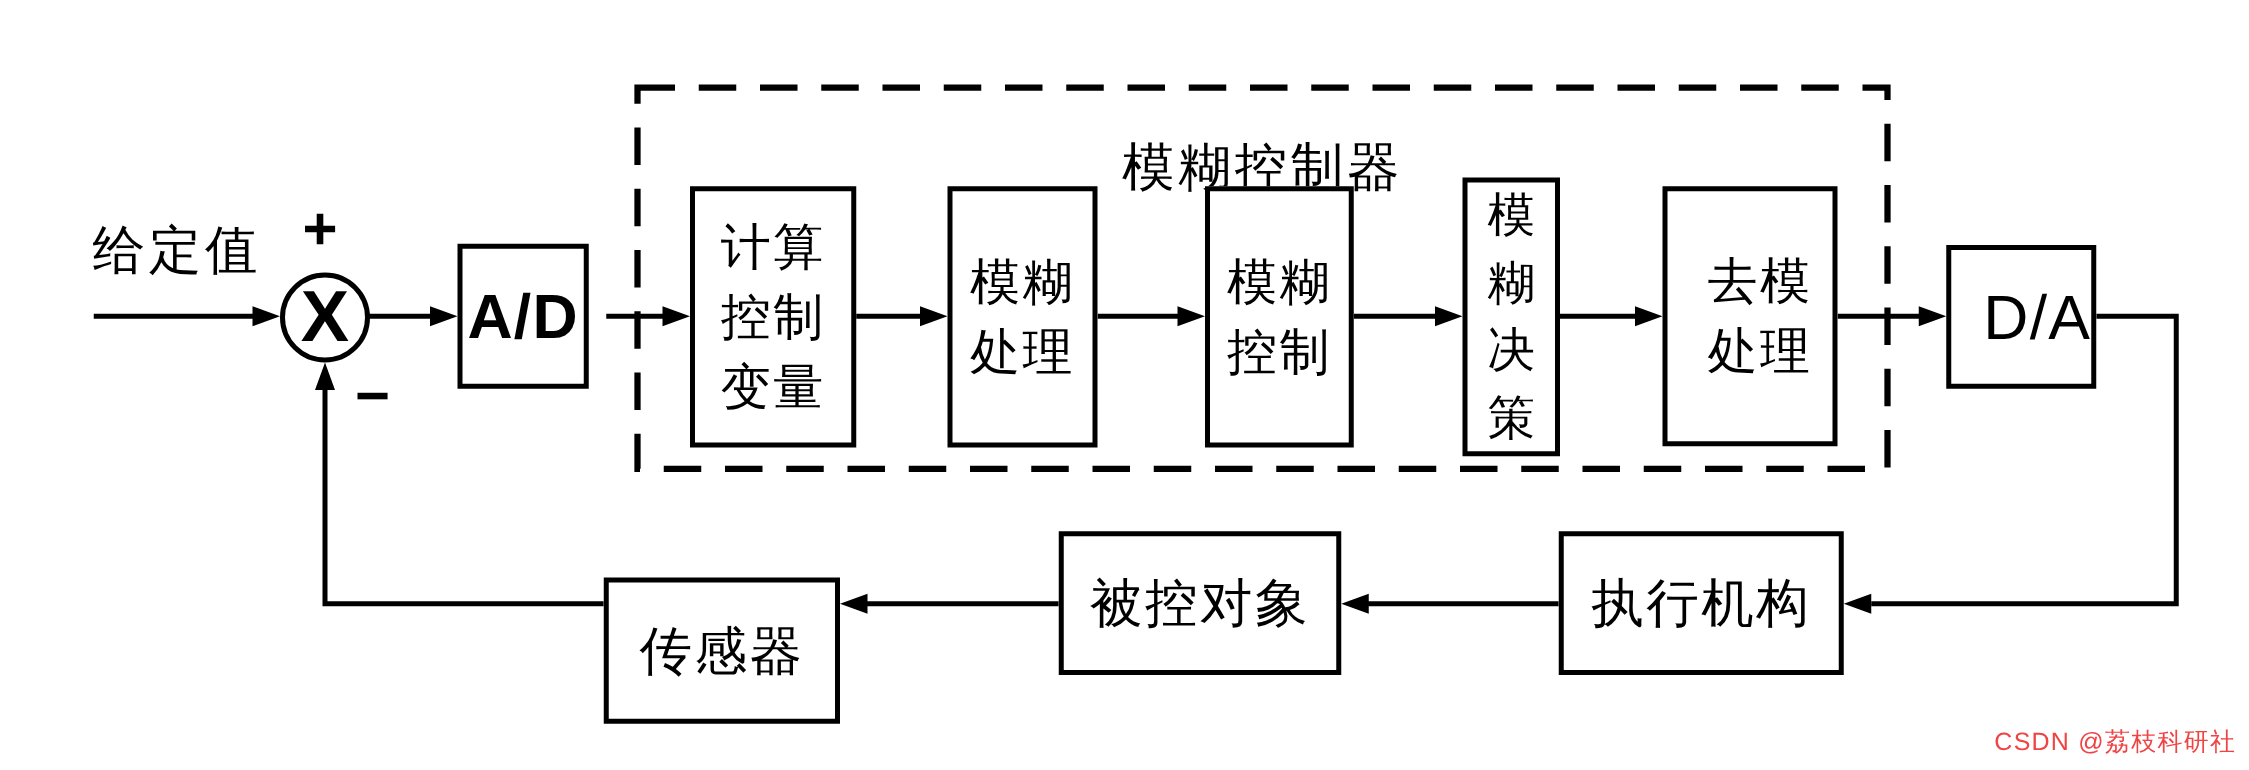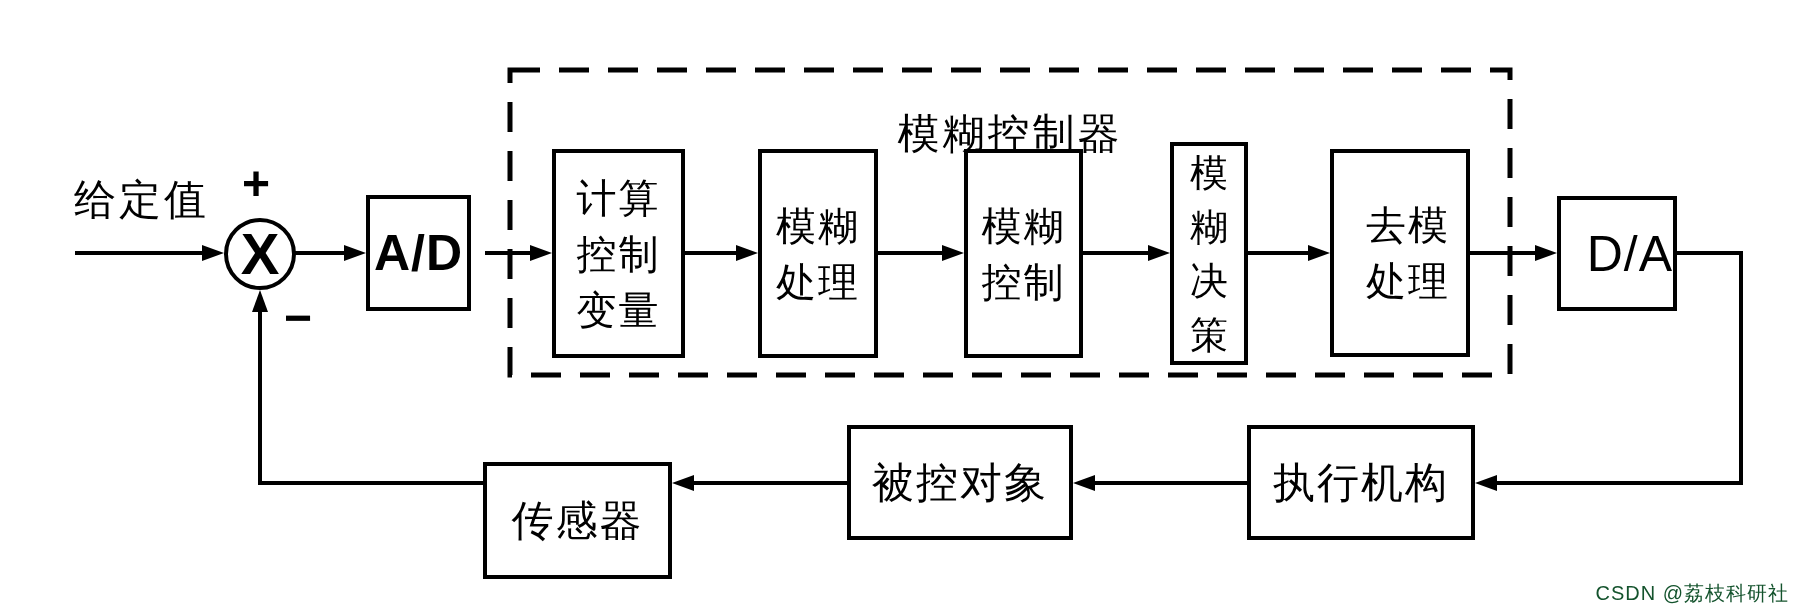--- a/index.html
+++ b/index.html
@@ -135,15 +135,15 @@
   </div>
 
   <div class="box bottom-label" style="left:847px;top:425px;width:226px;height:115px;align-items:center;">
     <span>被控对象</span>
   </div>
 
   <div class="box bottom-label" style="left:483px;top:425px;width:189px;height:117px;margin-top:37px;">
     <span>传感器</span>
   </div>
 
-  <div class="lbl watermark" style="color:#14532d;">CSDN @荔枝科研社</div>
+  <div class="lbl watermark" style="color:#ef4444;">CSDN @荔枝科研社</div>
 
 </div>
 
 </body></html>

